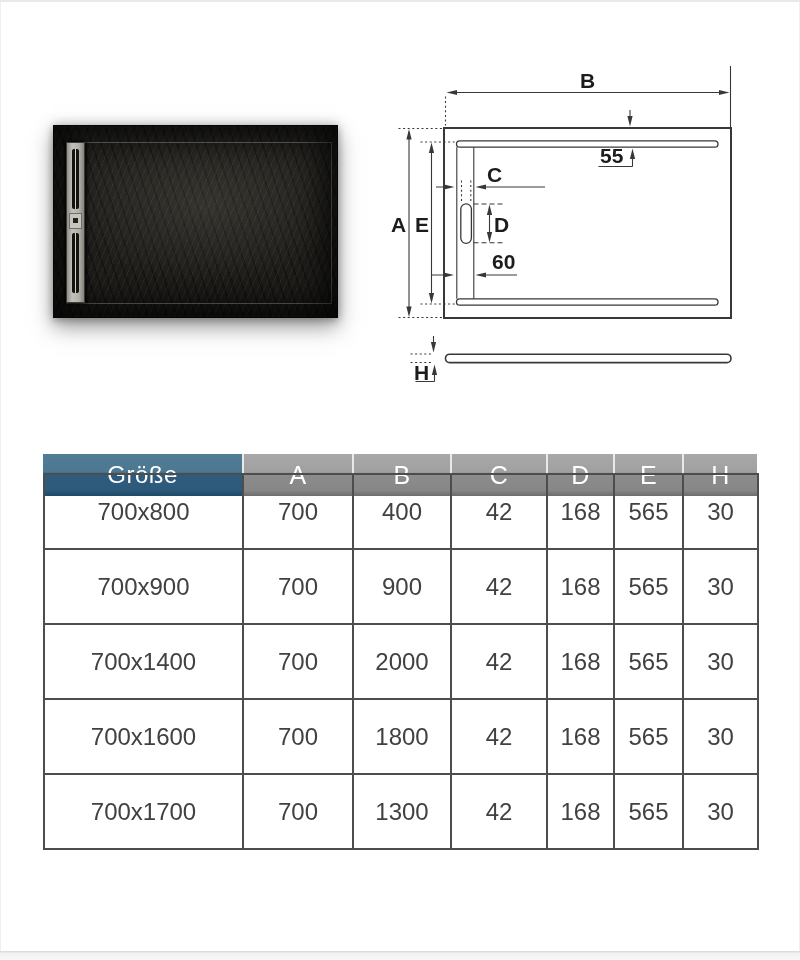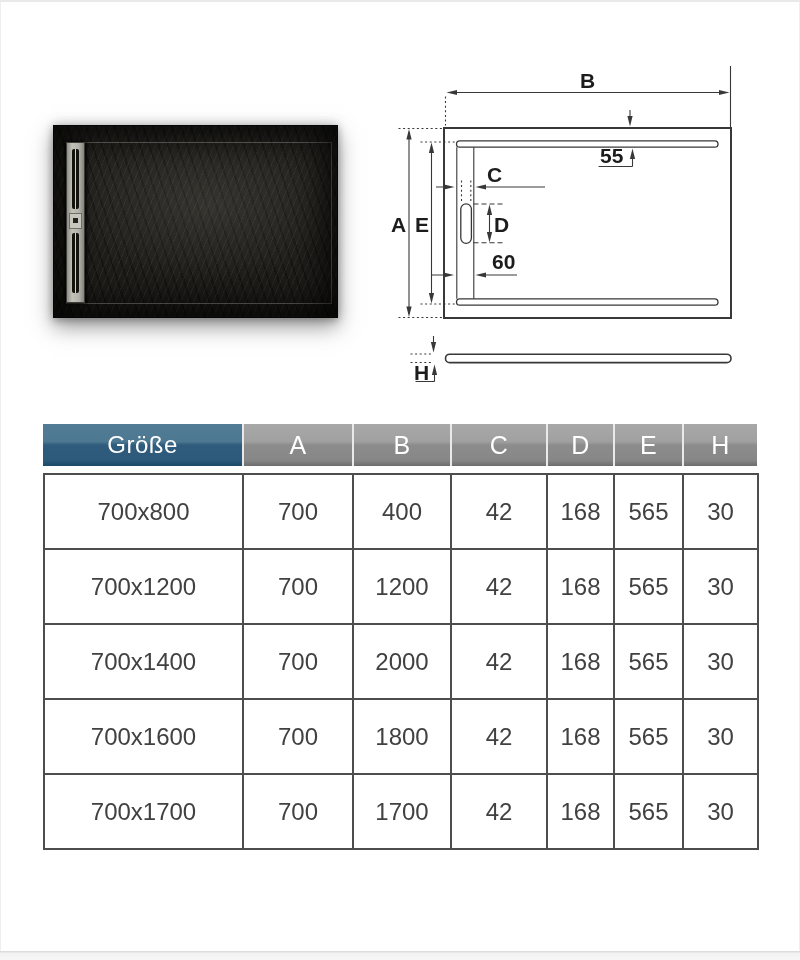--- a/index.html
+++ b/index.html
@@ -66,20 +66,21 @@
 
   
   .spec-header{
     position:absolute;left:43px;top:424px;width:714px;height:42px;display:flex;
   }
   .hcell{
     box-sizing:border-box;height:42px;line-height:42px;text-align:center;
     color:#ffffff;font-size:25px;letter-spacing:0.5px;
     background:linear-gradient(180deg,#a8a8a8 0%,#a0a0a0 42%,#8c8c8c 50%,#878787 86%,#6d6d6d 100%);
     border-left:2px solid #e9e9e9;
+    margin-top:30px;
   }
   .hcell.size{
     background:linear-gradient(180deg,#527c96 0%,#4d7892 42%,#2f5c7c 50%,#2d597a 86%,#1d4a69 100%);
     border-left:none;font-size:24px;
   }
   .spec-table{
     position:absolute;left:43px;top:473px;width:714px;
     border-collapse:collapse;table-layout:fixed;
   }
   .spec-table td{
@@ -185,23 +186,23 @@
       <tr>
         <td>700x800</td>
         <td>700</td>
         <td>400</td>
         <td>42</td>
         <td>168</td>
         <td>565</td>
         <td>30</td>
       </tr>
       <tr>
-        <td>700x1200</td>
-        <td>700</td>
-        <td>1200</td>
+        <td>700x900</td>
+        <td>700</td>
+        <td>900</td>
         <td>42</td>
         <td>168</td>
         <td>565</td>
         <td>30</td>
       </tr>
       <tr>
         <td>700x1400</td>
         <td>700</td>
         <td>2000</td>
         <td>42</td>
@@ -214,21 +215,21 @@
         <td>700</td>
         <td>1800</td>
         <td>42</td>
         <td>168</td>
         <td>565</td>
         <td>30</td>
       </tr>
       <tr>
         <td>700x1700</td>
         <td>700</td>
-        <td>1700</td>
+        <td>1300</td>
         <td>42</td>
         <td>168</td>
         <td>565</td>
         <td>30</td>
       </tr>
     </tbody>
   </table>
 
   <div class="page-bottom-band"></div>
 </div>

